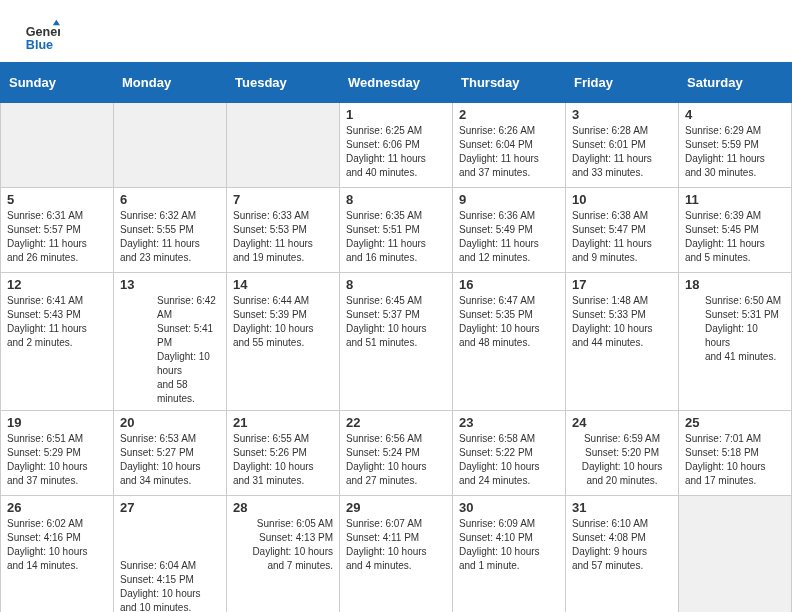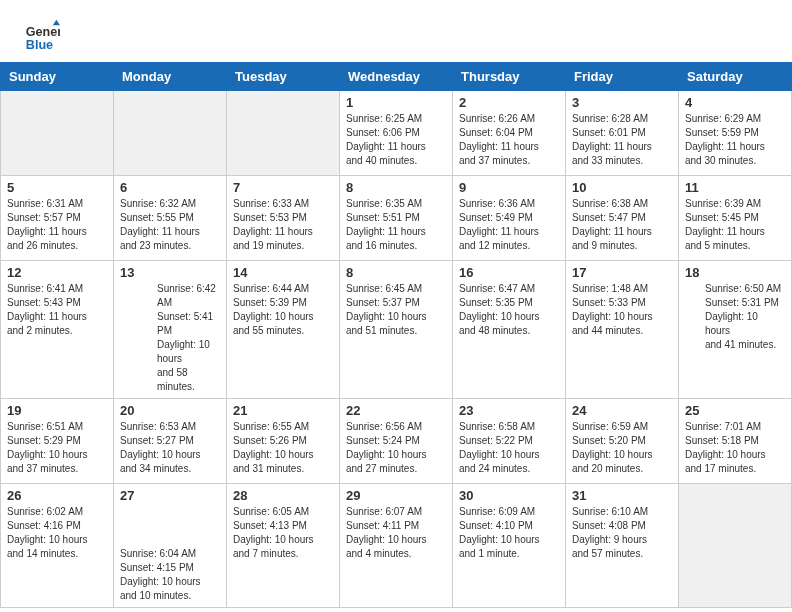--- a/index.html
+++ b/index.html
@@ -39,21 +39,21 @@
     .calendar {
       width: 100%;
       border-collapse: collapse;
       font-size: 11px;
       margin: 0 0 8px 0;
     }
     .calendar th {
       background: #1a6bb5;
       color: #fff;
       text-align: left;
-      padding: 6px 8px;
+      padding: 12px 8px;
       font-size: 13px;
       font-weight: bold;
       border: 1px solid #1a6bb5;
     }
     .calendar td {
       border: 1px solid #ccc;
       vertical-align: top;
       padding: 4px 6px;
       width: calc(100% / 7);
       min-height: 80px;
@@ -277,21 +277,21 @@
         </td>
         <td>
           <div class="day-number">23</div>
           <div class="day-detail" style="white-space: pre-line;">Sunrise: 6:58 AM
 Sunset: 5:22 PM
 Daylight: 10 hours
 and 24 minutes.</div>
         </td>
         <td>
           <div class="day-number">24</div>
-          <div class="day-detail" style="white-space: pre-line;">Sunrise: 6:59 AM
+          <div class="day-detail" style="white-space: pre-line; text-align: center;">Sunrise: 6:59 AM
 Sunset: 5:20 PM
 Daylight: 10 hours
 and 20 minutes.</div>
         </td>
         <td>
           <div class="day-number">25</div>
           <div class="day-detail" style="white-space: pre-line;">Sunrise: 7:01 AM
 Sunset: 5:18 PM
 Daylight: 10 hours
 and 17 minutes.</div>
@@ -307,21 +307,21 @@
         </td>
         <td>
           <div class="day-number">27</div>
           <div class="day-detail" style="white-space: pre-line; margin-top: 44px;">Sunrise: 6:04 AM
 Sunset: 4:15 PM
 Daylight: 10 hours
 and 10 minutes.</div>
         </td>
         <td>
           <div class="day-number">28</div>
-          <div class="day-detail" style="white-space: pre-line;">Sunrise: 6:05 AM
+          <div class="day-detail" style="white-space: pre-line; text-align: right;">Sunrise: 6:05 AM
 Sunset: 4:13 PM
 Daylight: 10 hours
 and 7 minutes.</div>
         </td>
         <td>
           <div class="day-number">29</div>
           <div class="day-detail" style="white-space: pre-line;">Sunrise: 6:07 AM
 Sunset: 4:11 PM
 Daylight: 10 hours
 and 4 minutes.</div>

